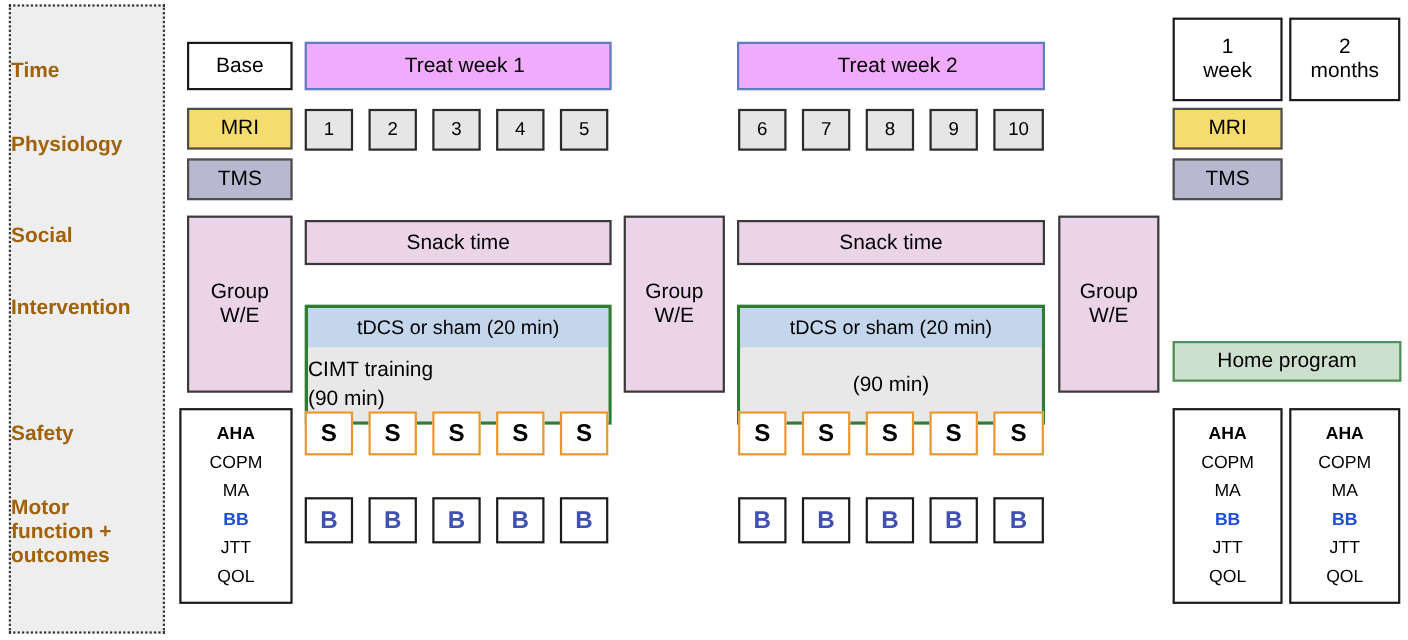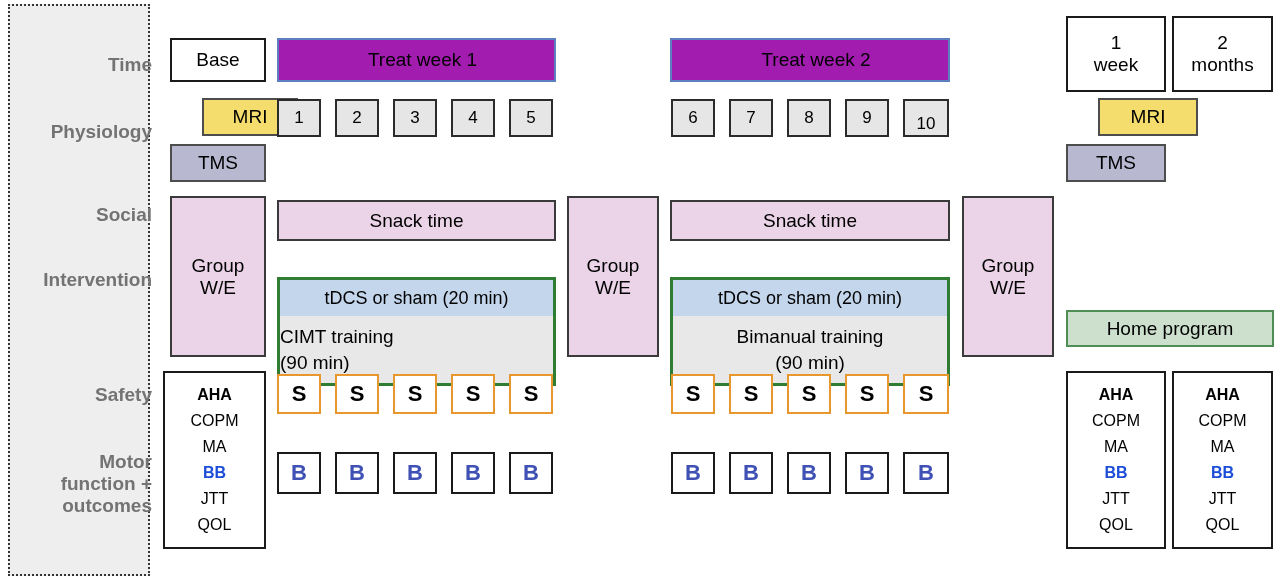--- a/index.html
+++ b/index.html
@@ -13,41 +13,41 @@
 
   
   #sidebar{
     position:absolute;left:8px;top:4px;width:142px;height:572px;
     background:#eeeeee;
     border:2px dotted #333;
     box-sizing:border-box;
   }
   .side-label{
     position:absolute;left:0;width:142px;
-    text-align:right;font-weight:bold;font-size:19px;
-    line-height:22px;color:#737373;
+    text-align:left;font-weight:bold;font-size:19px;
+    line-height:22px;color:#a16207;
   }
 
   
   .bx{
     position:absolute;box-sizing:border-box;
     display:flex;align-items:center;justify-content:center;
     text-align:center;
     border:2px solid #1a1a1a;
     background:#fff;
     font-size:19px;line-height:22px;
     color:#000;
   }
   .bx.sm{font-size:17px;}
   .bx .inner{padding:0 4px;}
 
   .white{background:#ffffff;border:2px solid #1a1a1a;}
-  .blue{background:#a21caf;border:2px solid #5b7fbf;padding-left:12px;}
+  .blue{background:#f0abfc;border:2px solid #5b7fbf;padding-left:12px;}
   .blue-lt{background:#c3d6ec;border:none;}
-  .yellow{background:#f5dd6d;border:2px solid #4d4d4d;margin-left:32px;}
+  .yellow{background:#f5dd6d;border:2px solid #4d4d4d;}
   .purple{background:#b8b8d1;border:2px solid #4d4d4d;}
   .pink{background:#ebd4e8;border:2px solid #3a3a3a;align-items:center;}
   .grey{background:#e6e6e6;border:2px solid #2b2b2b;}
   .greybox{background:#e8e8e8;border:none;}
   .green{background:#cce0cd;border:2px solid #4f8f55;}
   .greenwrap{background:#e8e8e8;border:3px solid #2e7d32;margin-top:29px;}
   .orange{background:#ffffff;border:2px solid #e8972e;}
   .bblue{background:#ffffff;border:2px solid #1a1a1a;color:#3f51b5;}
   .stack{
     display:flex;flex-direction:column;align-items:center;justify-content:center;
@@ -132,21 +132,21 @@
     </div>
   <div class="bx grey sm" style="left:729px;top:99px;width:44px;height:38px;">
     <span>7</span>
     </div>
   <div class="bx grey sm" style="left:787px;top:99px;width:44px;height:38px;">
     <span>8</span>
     </div>
   <div class="bx grey sm" style="left:845px;top:99px;width:44px;height:38px;">
     <span>9</span>
     </div>
-  <div class="bx grey sm" style="left:903px;top:99px;width:46px;height:38px;align-items:flex-end;">
+  <div class="bx grey sm" style="left:903px;top:99px;width:46px;height:38px;">
     <span>10</span>
     </div>
 
   <div class="bx pink" style="left:170px;top:196px;width:96px;height:161px;flex-direction:column;">
     <span>Group</span>
     <span>W/E</span>
   </div>
 
   <div class="bx pink" style="left:567px;top:196px;width:92px;height:161px;flex-direction:column;">
     <span>Group</span>
@@ -174,21 +174,20 @@
 
   <div class="bx pink" style="left:670px;top:200px;width:280px;height:41px;">
     <span class="inner">Snack time</span>
   </div>
 
   <div class="bx greenwrap" style="left:670px;top:248px;width:280px;height:109px;flex-direction:column;padding:0;justify-content:flex-start;">
     <div class="blue-lt" style="width:100%;height:36px;display:flex;align-items:center;justify-content:center;font-size:18px;">
       <span>tDCS or sham (20 min)</span>
     </div>
     <div class="greybox" style="width:100%;flex:1;display:flex;flex-direction:column;align-items:center;justify-content:center;font-size:19px;line-height:26px;">
-      <span>Bimanual training</span>
       <span>(90 min)</span>
     </div>
   </div>
 
   <div class="bx green" style="left:1066px;top:310px;width:208px;height:37px;text-align:right;">
     <span class="inner">Home program</span>
   </div>
 
   <div class="bx white stack" style="left:163px;top:371px;width:103px;height:178px;">
     <div>

